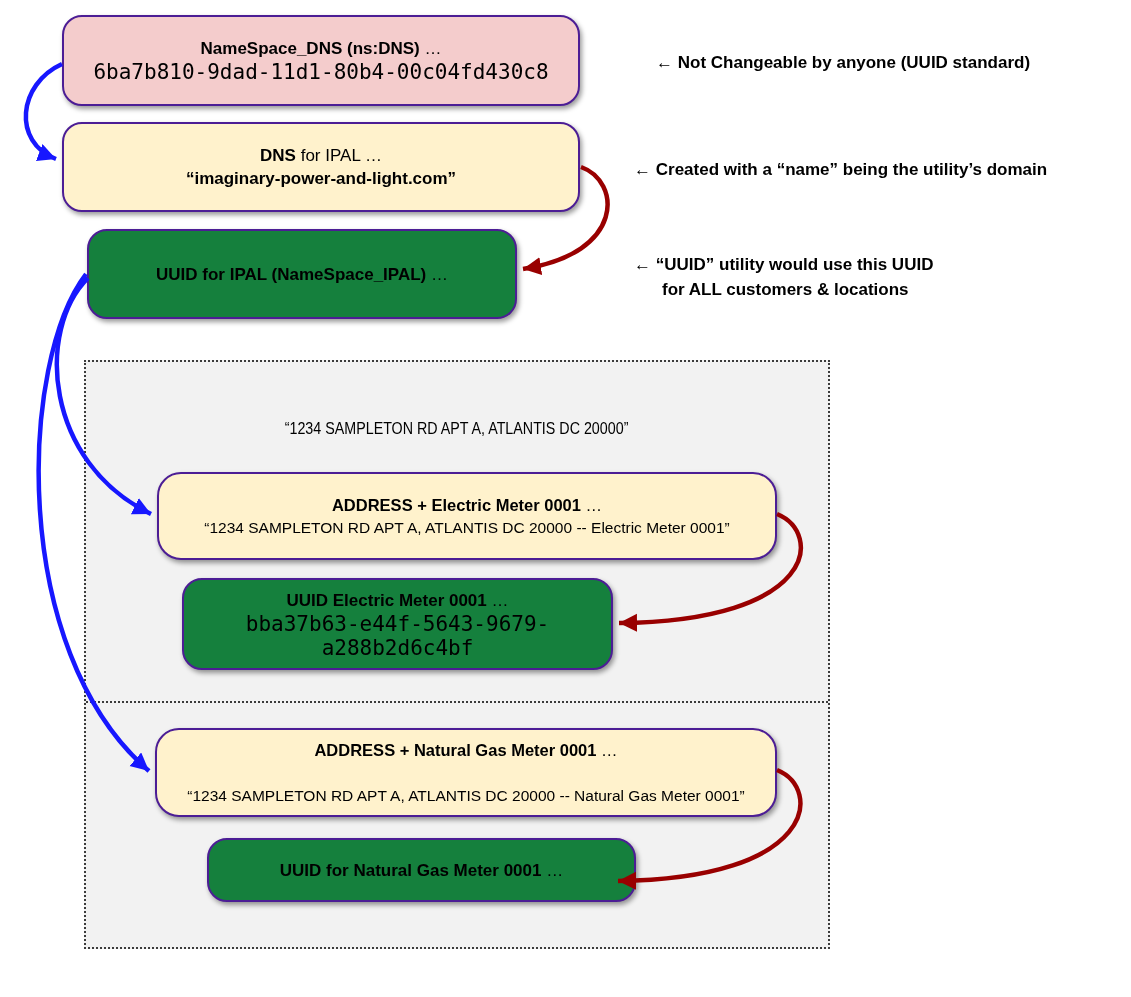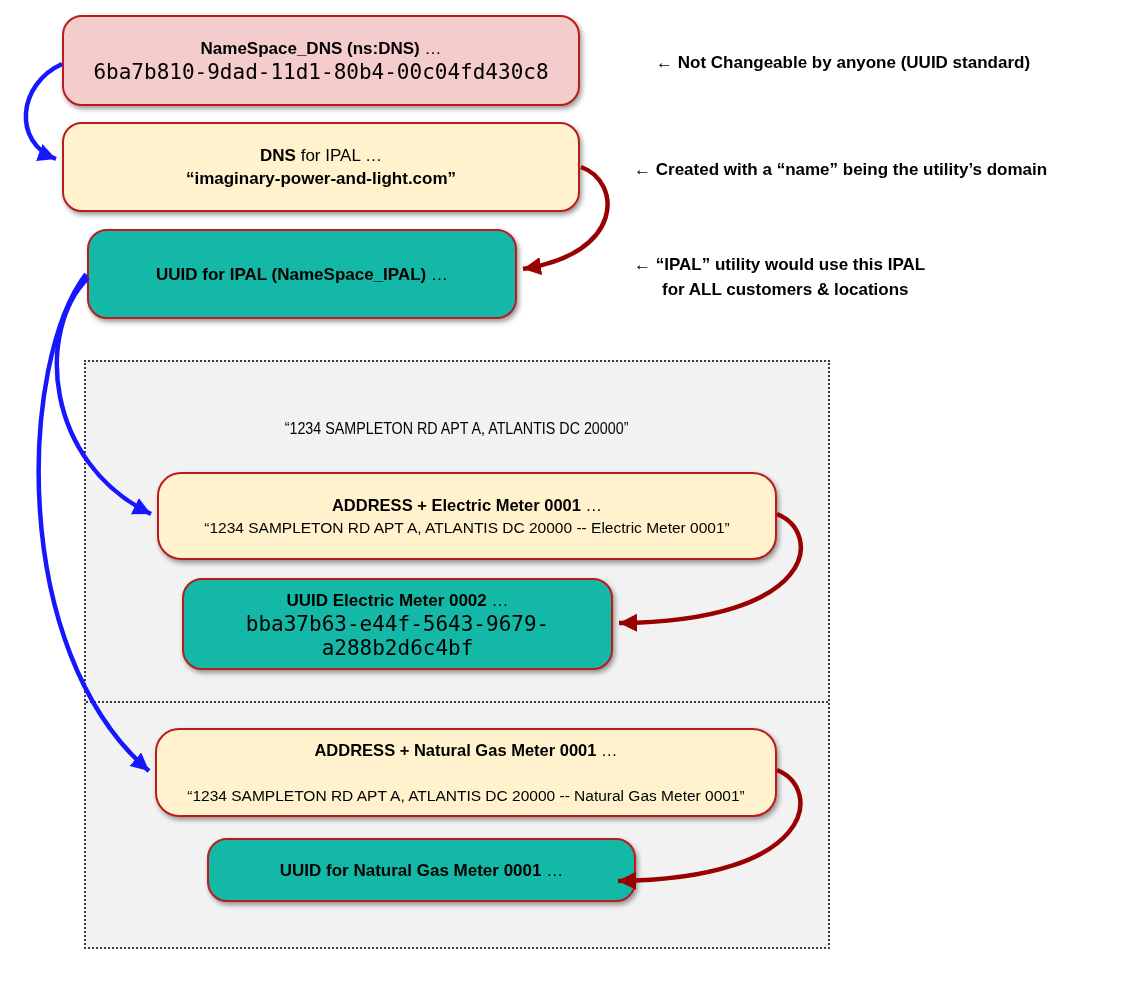--- a/index.html
+++ b/index.html
@@ -1,23 +1,23 @@
 <!DOCTYPE html>
 <html><head>
 <meta charset="utf-8">
 <style>
   html,body{margin:0;padding:0;background:#fff;}
   #stage{position:relative;width:1131px;height:997px;background:#fff;
          font-family:"Liberation Sans",sans-serif;color:#000;overflow:hidden;}
-  .box{position:absolute;border:2px solid #b91c1c;display:flex;flex-direction:column;
+  .box{position:absolute;border:2px solid #4c1d95;display:flex;flex-direction:column;
        justify-content:center;align-items:center;text-align:center;
        box-shadow:2px 3px 5px rgba(0,0,0,0.40);box-sizing:border-box;}
   .pink{background:#f4cccc;border-radius:20px;}
   .yellow{background:#fff2cc;border-radius:20px;}
-  .blue{background:#14b8a6;border-radius:20px;}
+  .blue{background:#15803d;border-radius:20px;}
   .title{font-size:17px;line-height:23px;}
   .title .b{font-weight:bold;}
   .code{font-family:"DejaVu Sans Mono",monospace;font-size:21px;line-height:24px;}
   .subtitle{font-size:15.5px;line-height:22px;}
   .mtitle{font-size:16.5px;line-height:24px;}
   .container{position:absolute;left:84px;top:360px;width:746px;height:589px;
              background:#f2f2f2;border:2.5px dotted #3b3b3b;box-sizing:border-box;}
   .divider{position:absolute;left:0;right:0;top:339px;border-top:2.5px dotted #3b3b3b;}
   .csa-head{position:absolute;left:0;width:100%;text-align:center;}
   .narrow{display:inline-block;transform:scaleX(0.84);transform-origin:50% 50%;white-space:nowrap;}
@@ -54,21 +54,21 @@
   <div class="box blue lift" style="left:87px;top:229px;width:430px;height:90px;">
     <div class="title"><span class="b">UUID for IPAL (NameSpace_IPAL)</span><span> …</span></div>
   </div>
 
   <div class="box yellow lift" style="left:157px;top:472px;width:620px;height:88px;border-radius:24px;">
     <div class="title mtitle"><span class="b">ADDRESS + Electric Meter 0001</span><span> …</span></div>
     <div class="subtitle">“1234 SAMPLETON RD APT A, ATLANTIS DC 20000 -- Electric Meter 0001”</div>
   </div>
 
   <div class="box blue lift" style="left:182px;top:578px;width:431px;height:92px;">
-    <div class="title"><span class="b">UUID Electric Meter 0002</span><span> …</span></div>
+    <div class="title"><span class="b">UUID Electric Meter 0001</span><span> …</span></div>
     <div class="code">bba37b63-e44f-5643-9679-a288b2d6c4bf</div>
   </div>
 
   <div class="box yellow lift" style="left:155px;top:728px;width:622px;height:89px;border-radius:24px;gap:23px;">
     <div class="title mtitle"><span class="b">ADDRESS + Natural Gas Meter 0001</span><span> …</span></div>
     <div class="subtitle">“1234 SAMPLETON RD APT A, ATLANTIS DC 20000 -- Natural Gas Meter 0001”</div>
   </div>
 
   <div class="box blue lift" style="left:183px;top:838px;width:429px;height:64px;margin-left:24px;">
     <div class="title"><span class="b">UUID for Natural Gas Meter 0001</span><span> …</span></div>
@@ -78,21 +78,21 @@
     <span>←</span>
     <span>Not Changeable by anyone (UUID standard)</span>
   </div>
   <div class="annot" style="left:634px;top:157px;">
     <span>←</span>
     <span>Created with a “name” being the utility’s domain</span>
   </div>
   <div class="annot" style="left:634px;top:252px;">
     <div>
       <span>←</span>
-      <span>“IPAL” utility would use this IPAL</span>
+      <span>“UUID” utility would use this UUID</span>
     </div>
     <div class="l2">for ALL customers &amp; locations</div>
   </div>
 
   <svg id="arrows" width="1131" height="997" viewBox="0 0 1131 997">
     <defs>
       <marker id="mblue" markerWidth="5" markerHeight="5" refX="4" refY="2" orient="auto" markerUnits="strokeWidth">
         <path d="M0,0 L4,2 L0,4 z" fill="#1717ff"></path>
       </marker>
       <marker id="mred" markerWidth="5" markerHeight="5" refX="4" refY="2" orient="auto" markerUnits="strokeWidth">

